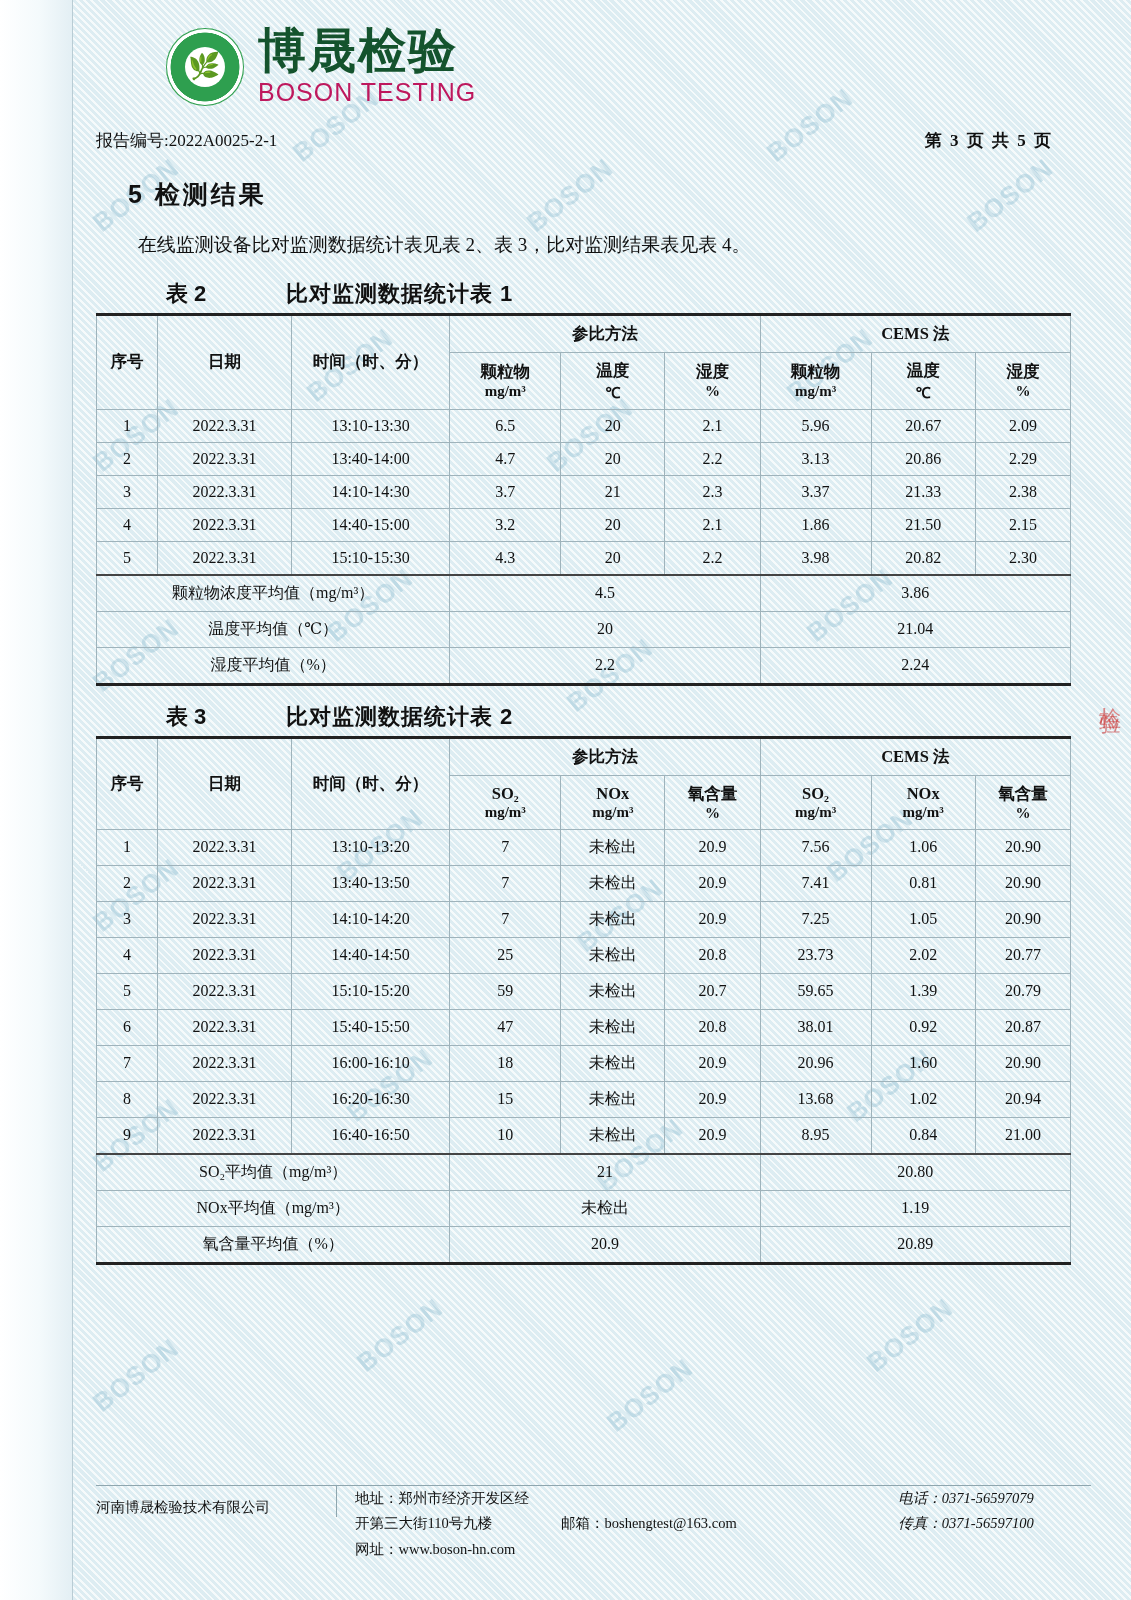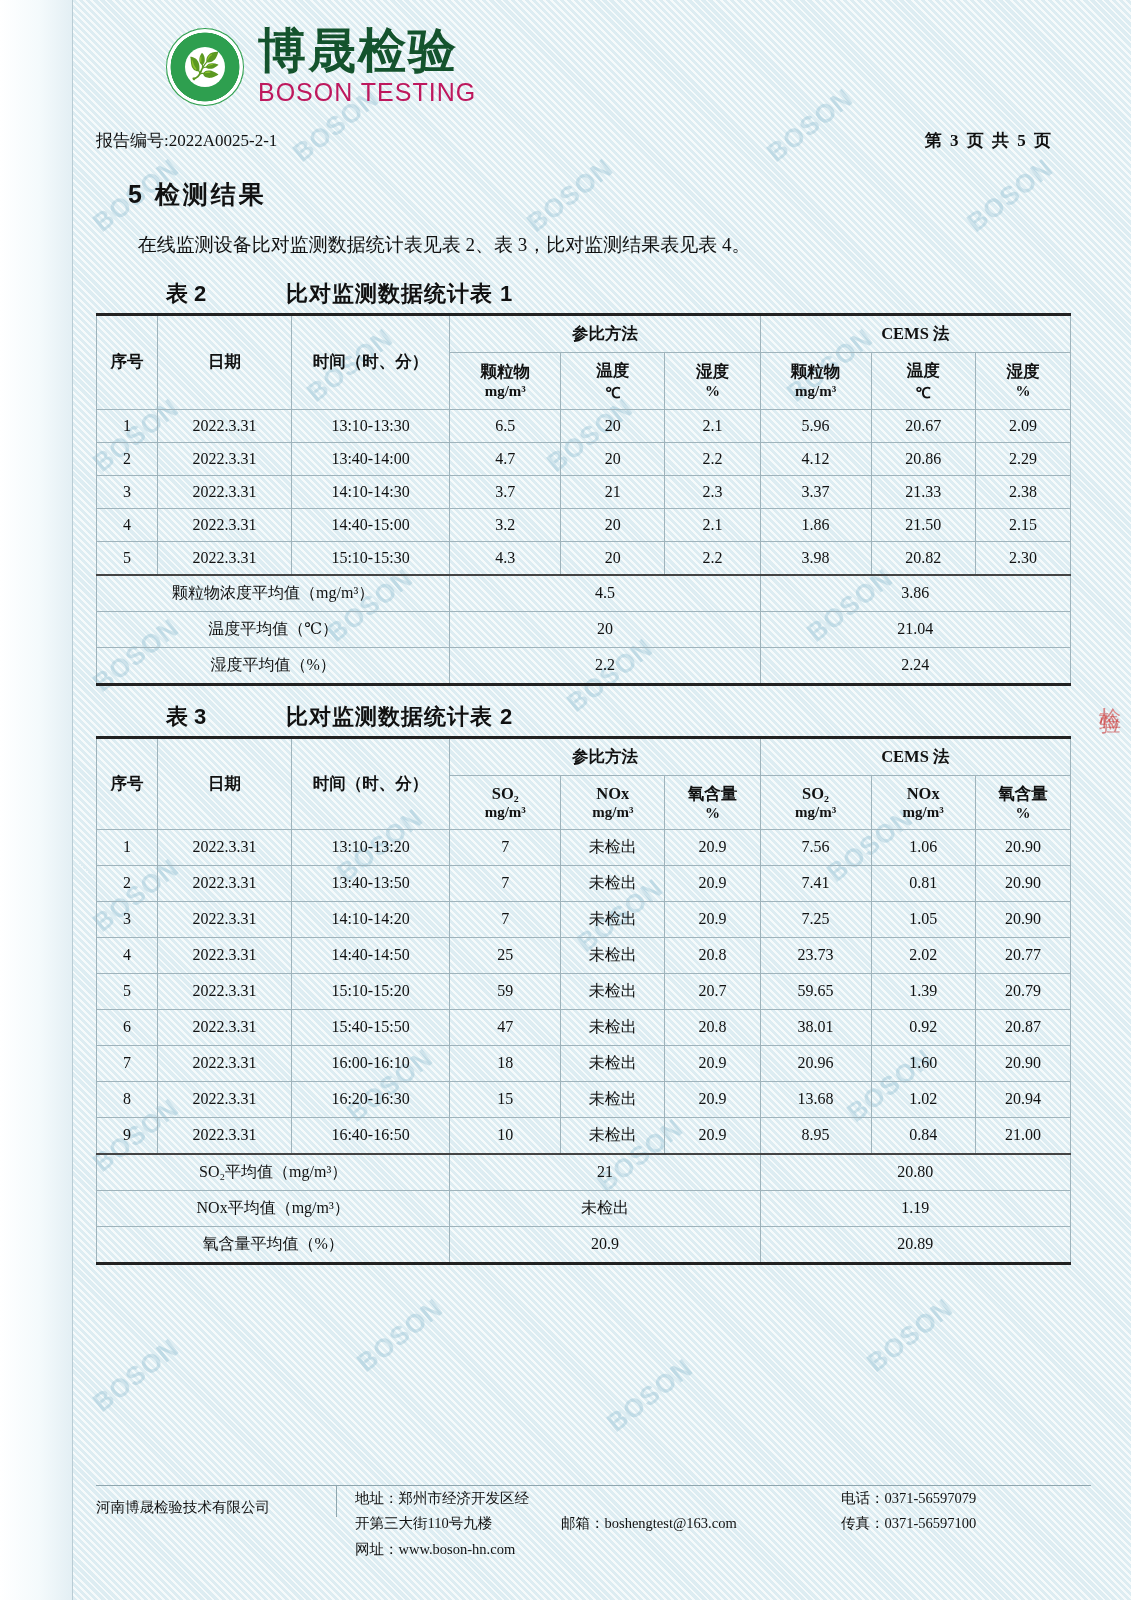--- a/index.html
+++ b/index.html
@@ -184,21 +184,21 @@
     align-items: flex-start;
   }
   .footer .company {
     width: 230px;
     padding-top: 12px;
     border-right: 1px solid #8fa6ae;
     padding-right: 10px;
   }
   .footer .mid { flex: 1; padding-left: 18px; }
   .footer .mid div { line-height: 1.75; }
-  .footer .right { width: 250px; text-align: left; padding-top: 0; }
+  .footer .right { width: 250px; text-align: center; padding-top: 0; font-style: italic; }
   .footer .right div { line-height: 1.75; }
   .footer-cols { display: flex; flex: 1; }
   .stamp {
     position: absolute;
     right: 6px;
     top: 690px;
     z-index: 4;
     color: rgba(200, 40, 40, 0.55);
     font-size: 22px;
     writing-mode: vertical-rl;
@@ -310,21 +310,21 @@
           <td>20.67</td>
           <td>2.09</td>
         </tr>
         <tr>
           <td>2</td>
           <td>2022.3.31</td>
           <td>13:40-14:00</td>
           <td>4.7</td>
           <td>20</td>
           <td>2.2</td>
-          <td>4.12</td>
+          <td>3.13</td>
           <td>20.86</td>
           <td>2.29</td>
         </tr>
         <tr>
           <td>3</td>
           <td>2022.3.31</td>
           <td>14:10-14:30</td>
           <td>3.7</td>
           <td>21</td>
           <td>2.3</td>

